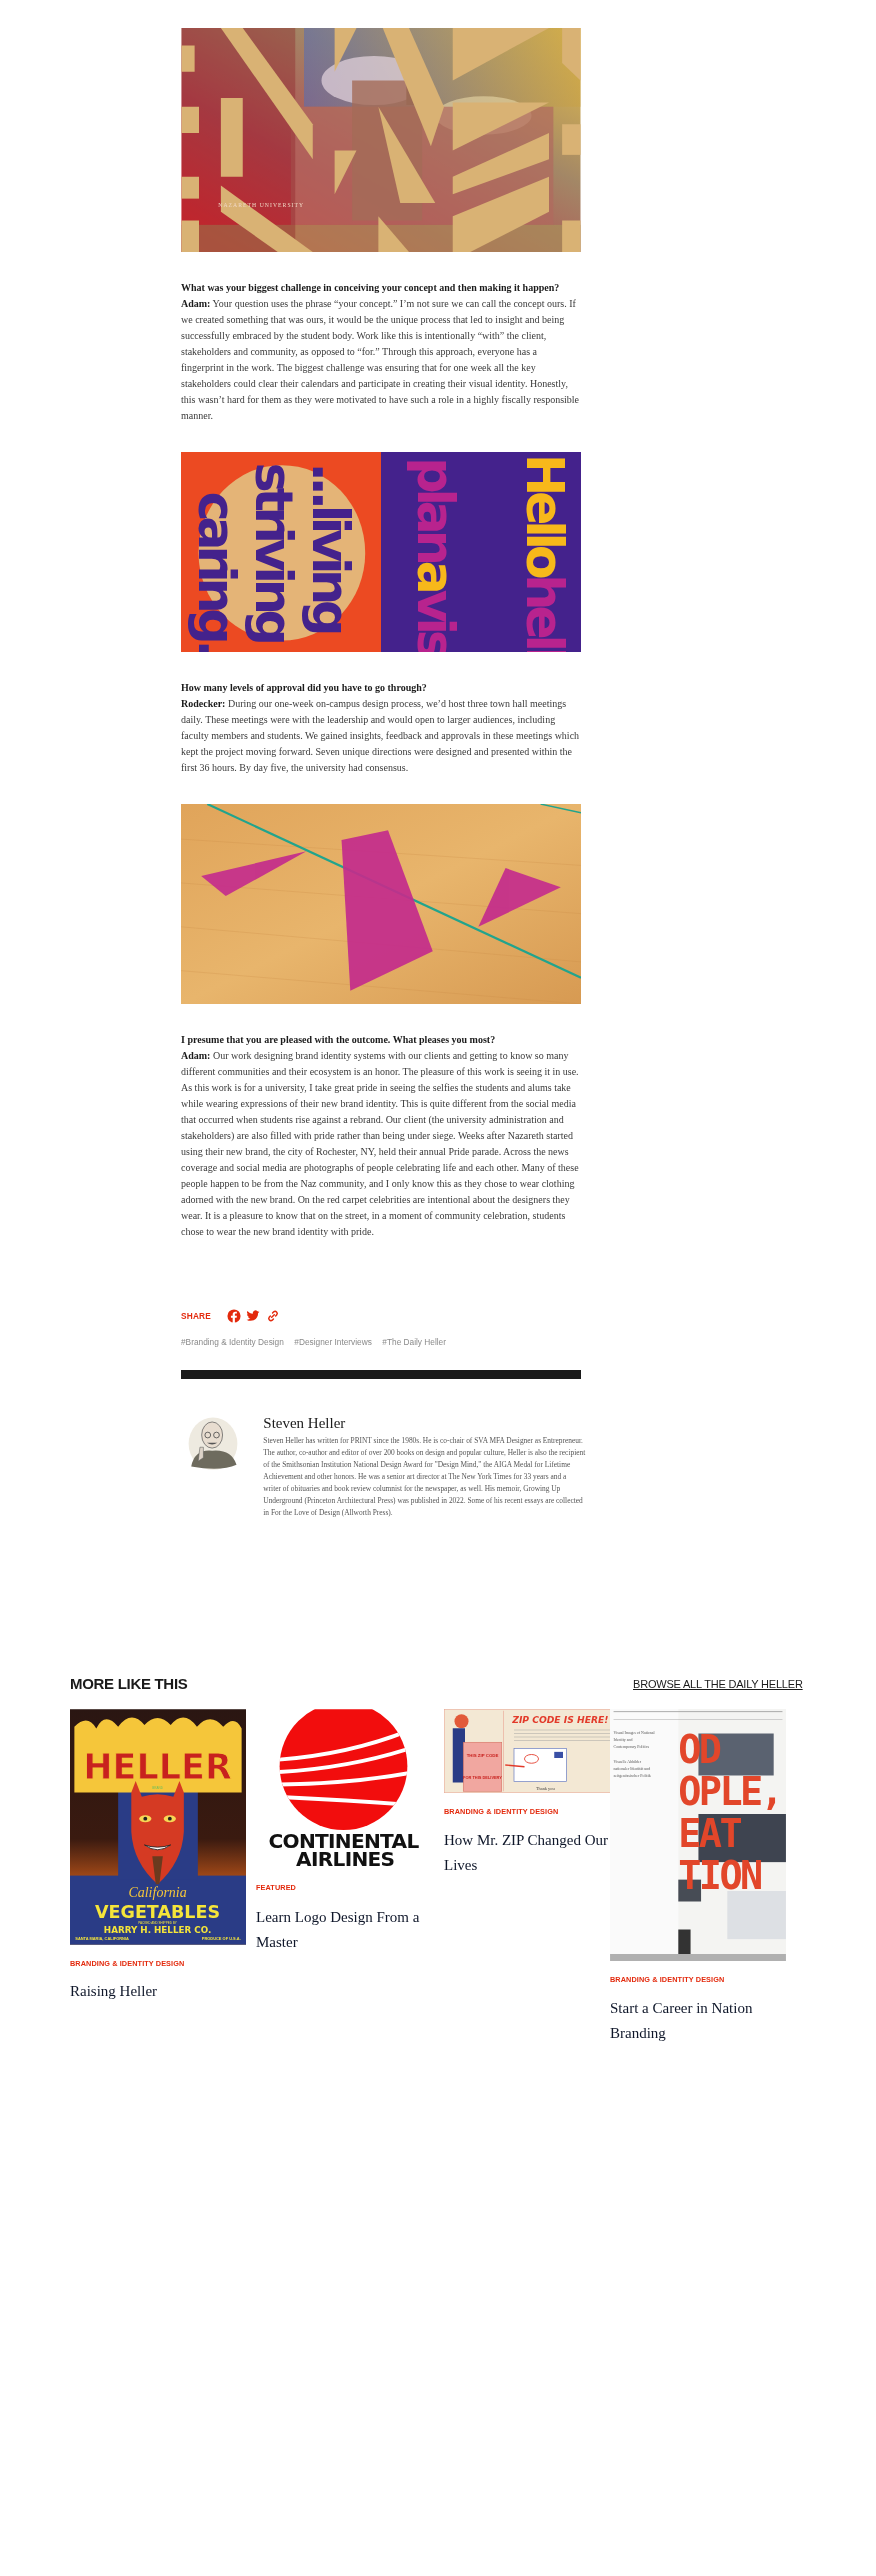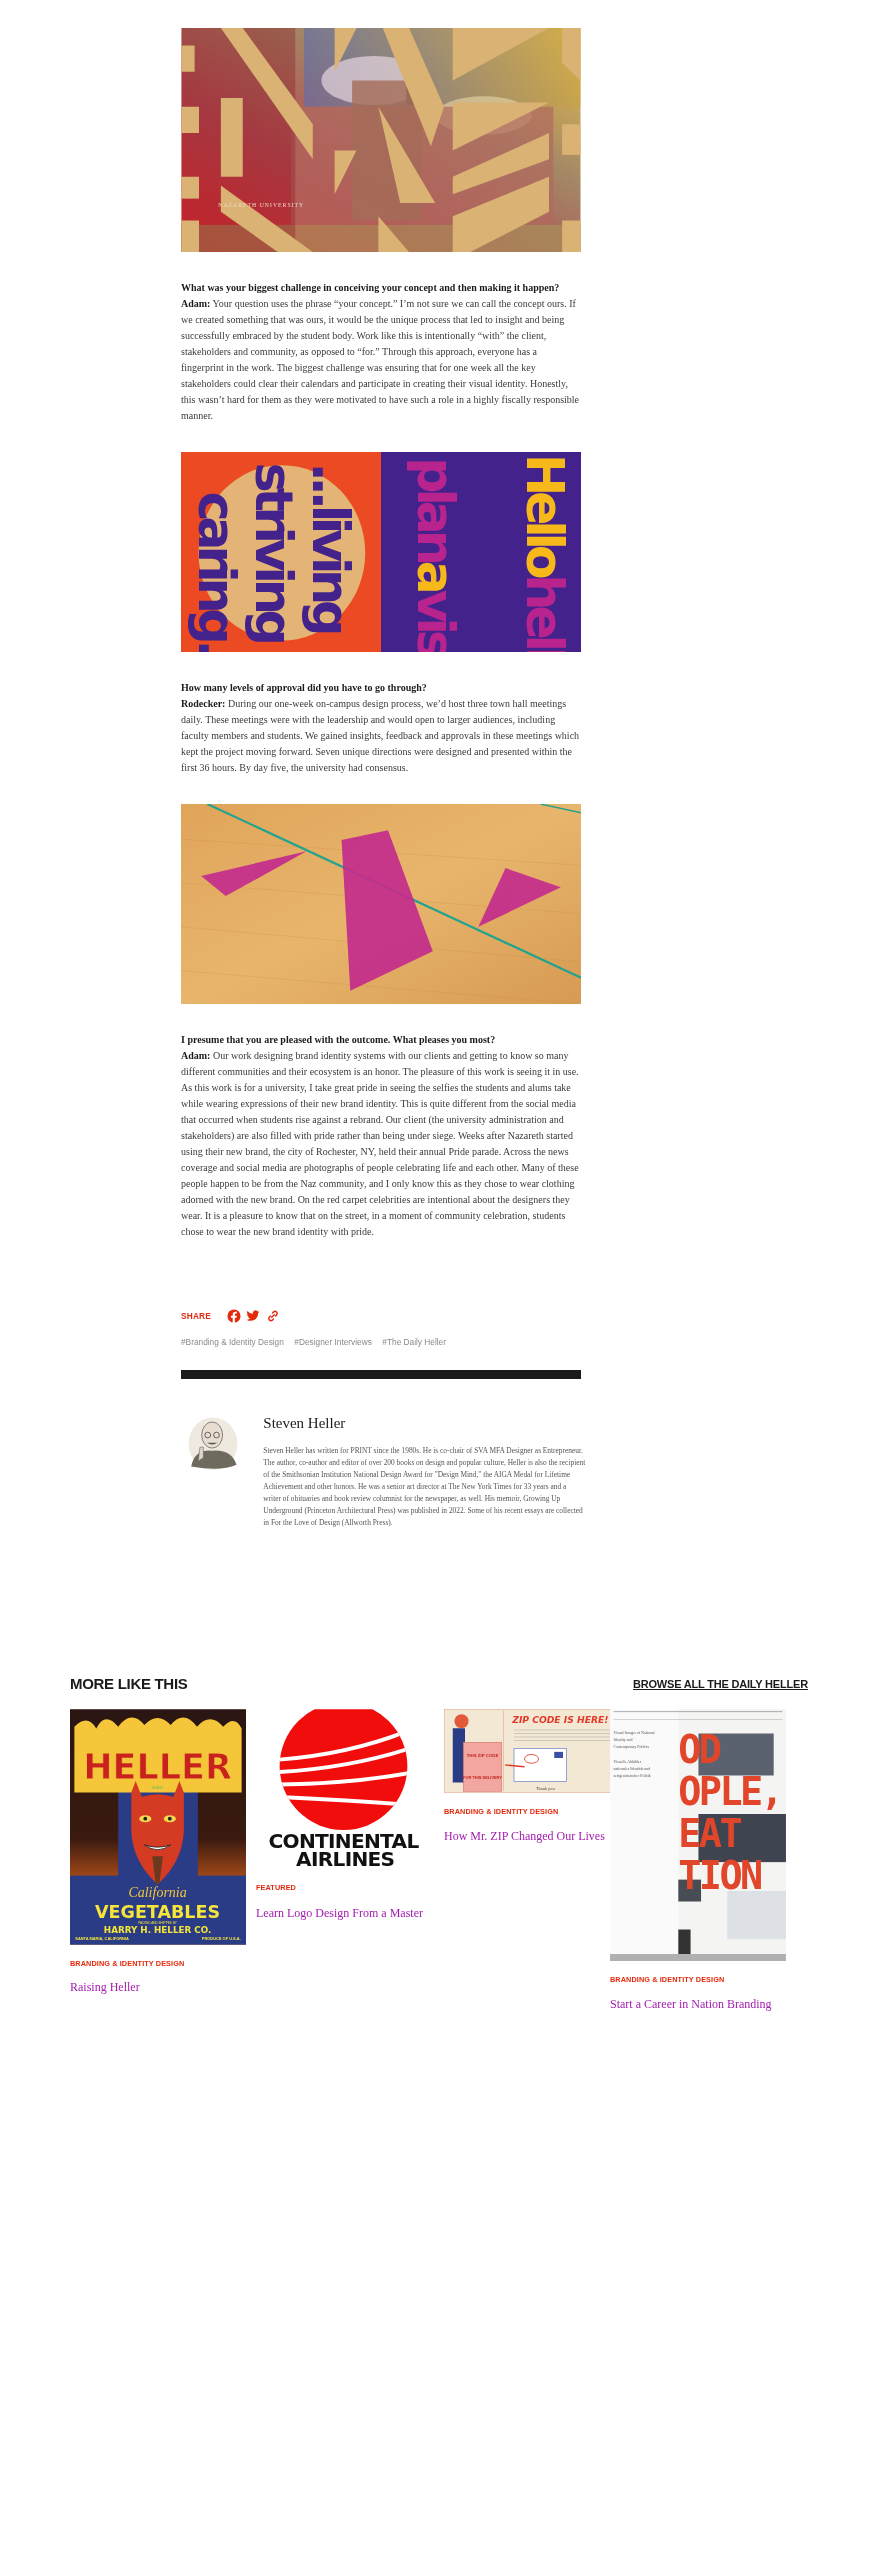--- a/index.html
+++ b/index.html
@@ -19,28 +19,28 @@
   .share-row { display: flex; align-items: center; margin-top: 67px; height: 17.5px; }
   .share-label { font-family: "Liberation Sans", sans-serif; font-weight: bold; font-size: 8.3px; color: #e32a0d; letter-spacing: 0.2px; margin-right: 16px; }
   .share-icon { width: 14px; height: 14px; margin-right: 5.3px; display: inline-flex; }
   .tags { display: flex; margin-top: 12px; font-family: "Liberation Sans", sans-serif; font-size: 8.3px; color: #8a8a8a; }
   .tags span { margin-right: 10.5px; }
   .rule { height: 9.6px; background: #1b1b1b; margin-top: 23px; }
 
   .author { display: flex; margin-top: 33px; }
   .avatar { width: 54px; height: 60px; margin-left: 5.3px; margin-right: 23px; flex: none; }
   .author-name { font-size: 15px; color: #1b1b1b; line-height: 17.5px; margin-top: 2.6px; }
-  .author-bio { font-size: 7.4px; line-height: 12px; color: #555; margin-top: 13px; width: 322px; }
+  .author-bio { font-size: 7.4px; line-height: 12px; color: #555; margin-top: 3px; width: 322px; }
 
   .more { position: relative; width: 876px; height: 2061px; }
   .more-title { position: absolute; left: 70px; top: 1675px; font-family: "Liberation Sans", sans-serif; font-weight: bold; font-size: 15px; color: #1b1b1b; letter-spacing: -0.3px; }
-  .browse-all { position: absolute; left: 633px; top: 1678px; font-family: "Liberation Sans", sans-serif; font-weight: bold; font-size: 11px; color: #1b1b1b; text-decoration: underline; letter-spacing: -0.2px; }
+  .browse-all { position: absolute; left: 633px; top: 1678px; font-family: "Liberation Sans", sans-serif; font-weight: normal; font-size: 11px; color: #1b1b1b; text-decoration: underline; letter-spacing: -0.2px; }
   .card { position: absolute; }
   .card .cat { font-family: Liberation Sans, sans-serif; font-weight: bold; font-size: 7.3px; color: #e32a0d; letter-spacing: 0.1px; }
-  .card .title { font-family: "Liberation Serif", serif; font-size: 12px; line-height: 16px; color: #a21caf; }
+  .card .title { font-family: "Liberation Serif", serif; font-size: 15px; line-height: 25px; color: #0f172a; }
 
   .newsletter { position: absolute; left: 0; top: 2061px; width: 876px; height: 180px; background: #e4270d; text-align: center; }
   .nl-title { font-family: "Liberation Sans", sans-serif; font-weight: bold; font-size: 15.3px; color: #fff; margin-top: 46px; letter-spacing: 0.1px; }
   .nl-sub { font-size: 9.2px; color: #fde0da; margin-top: 8.8px; }
   .nl-form { display: flex; justify-content: center; margin-top: 18.4px; }
   .nl-input { width: 188px; height: 29px; border: none; border-radius: 15px 0 0 15px; background: #fff; padding-left: 16px; font-family: "Liberation Sans", sans-serif; font-size: 10px; color: #888; outline: none; }
   .nl-input::placeholder { color: #888; }
   .nl-btn { width: 84px; height: 29px; border: none; border-radius: 0 15px 15px 0; background: #1b1b1b; color: #fff; font-family: "Liberation Sans", sans-serif; font-weight: bold; font-size: 8.3px; letter-spacing: 0.2px; }
 
   .footer { position: absolute; left: 0; top: 2240px; width: 876px; height: 336px; background: #1c1c1c; text-align: center; }

